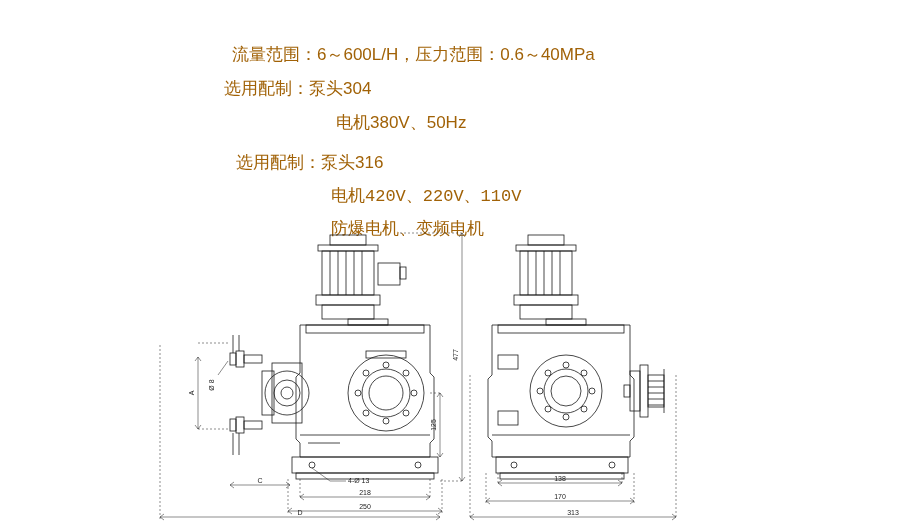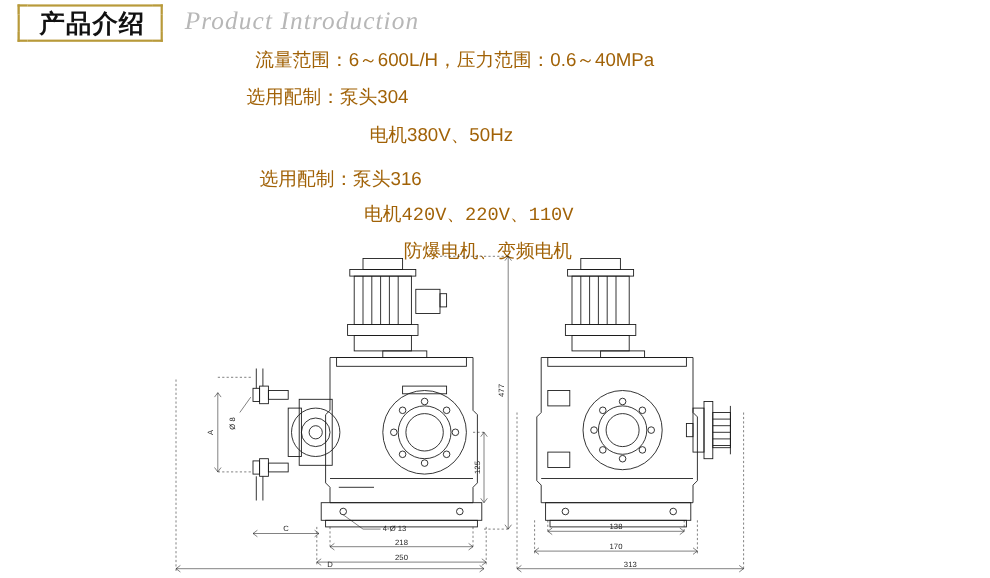--- a/index.html
+++ b/index.html
@@ -33,40 +33,32 @@
   
   .specs{position:absolute;left:0;top:34px;width:900px;}
   .spec-line{
     font-size:17px;color:#a16207;line-height:30px;white-space:pre;
   }
   .spec-line.l1{position:absolute;left:232px;top:6px;}
   .spec-line.l2{position:absolute;left:224px;top:40px;}
   .spec-line.l3{position:absolute;left:336px;top:74px;}
   .spec-line.l4{position:absolute;left:236px;top:114px;}
   .spec-line.l5{position:absolute;left:331px;top:148px;font-family:Liberation Mono, monospace;}
-  .spec-line.l6{position:absolute;left:331px;top:180px;margin-left:36px;}
+  .spec-line.l6{position:absolute;left:331px;top:180px;}
 
   
   .drawing{position:absolute;left:0;top:225px;width:900px;height:300px;}
   .drawing svg{display:block;}
   .dim-txt{font-family:"Liberation Sans",sans-serif;font-size:7px;fill:#222;}
   .dim-txt-v{font-family:"Liberation Sans",sans-serif;font-size:7px;fill:#222;}
 </style>
 </head>
 <body>
 
 <div class="header">
-  <div class="badge">
-    <span class="corner c-tl"></span>
-    <span class="corner c-tr"></span>
-    <span class="corner c-bl"></span>
-    <span class="corner c-br"></span>
-    <div class="badge-text">产品介绍</div>
-  </div>
-  <div class="header-en">Product  Introduction</div>
 </div>
 
 <div class="specs">
   <div class="spec-line l1">流量范围：6～600L/H，压力范围：0.6～40MPa</div>
   <div class="spec-line l2">选用配制：泵头304</div>
   <div class="spec-line l3">电机380V、50Hz</div>
   <div class="spec-line l4">选用配制：泵头316</div>
   <div class="spec-line l5">电机420V、220V、110V</div>
   <div class="spec-line l6">防爆电机、变频电机</div>
 </div>

